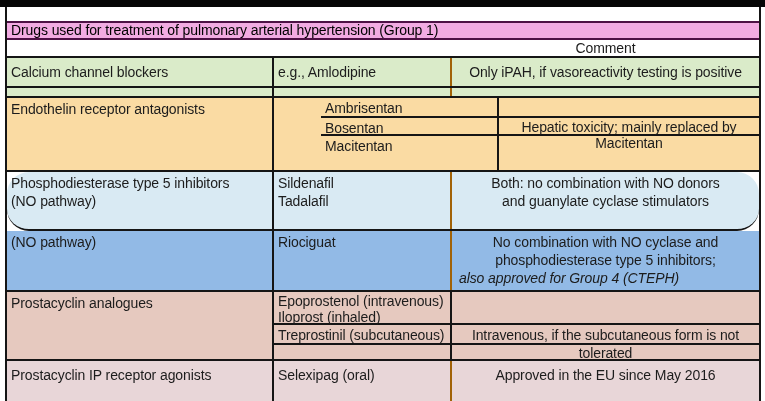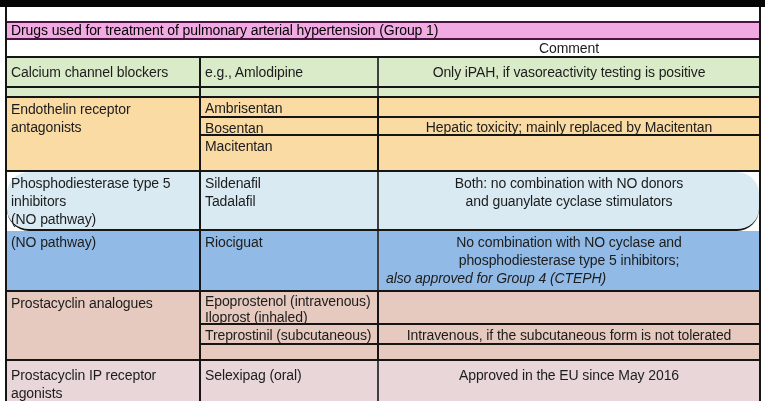--- a/index.html
+++ b/index.html
@@ -17,34 +17,34 @@
   .row { display:flex; width:100%; }
   .bb { border-bottom:2px solid #151515; }
   .spacer-row { height:14px; background:#fff; }
   .title-row {
     height:19px; background:#F2ABE2; color:#000000;
     border-top:2px solid #4d1145; border-bottom:2px solid #4d1145;
     padding:0 4px; line-height:15px; display:block;
   }
   .comment-row { height:18px; background:#fff; }
   .comment-row .c3 { text-align:center; padding-top:0; line-height:16px; }
-  .c1 { width:194px; border-right:2px solid #151515; padding:2px 4px 0; }
-  .c2 { width:178px; border-right:2px solid #404040; padding:2px 4px 0; }
+  .c1 { width:267px; border-right:2px solid #151515; padding:2px 4px 0; }
+  .c2 { width:178px; border-right:2px solid #a16207; padding:2px 4px 0; }
   .c3 { flex:1; padding:2px 4px 0; text-align:center; }
   .noborder { border-right:none; }
   .green  { background:#DAEBC9; }
   .orange { background:#FADBA3; }
   .lblue  { background:#D9EAF3;border-radius:22px; }
   .mblue  { background:#92BAE6; }
   .salmon { background:#E6C9BF; }
   .lpink  { background:#E8D6D8; }
   .green-a { height:30px; }
   .green-a .c1, .green-a .c2, .green-a .c3 { padding-top:5px; }
   .green-b { height:10px; }
-  .block-orange { height:74px; }
+  .block-orange { height:74px;gap:47px; }
   .block-lblue  { height:59px; }
   .block-mblue  { height:61px; }
   .block-salmon { height:69px; }
   .block-lpink  { height:40px; }
   .block-lpink .c1, .block-lpink .c2, .block-lpink .c3 { padding-top:5px; }
   .subcol { flex:1; display:flex; flex-direction:column; }
   .subrow { display:flex; width:100%; }
   .subrow .drug { width:178px; border-right:2px solid #151515; padding:1px 4px 0; }
   .subrow .cmt  { flex:1; padding:1px 4px 0; text-align:center;border-radius:7px; }
   .sr-19 { height:20px; } .sr-18 { height:18px; } .sr-35 { height:35px; }

